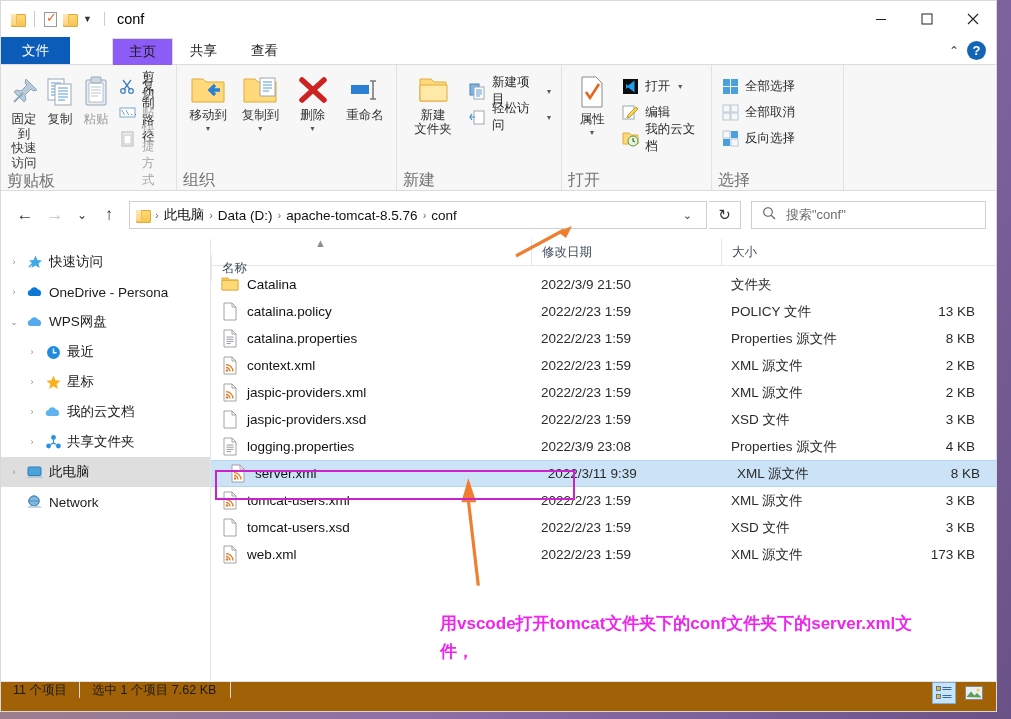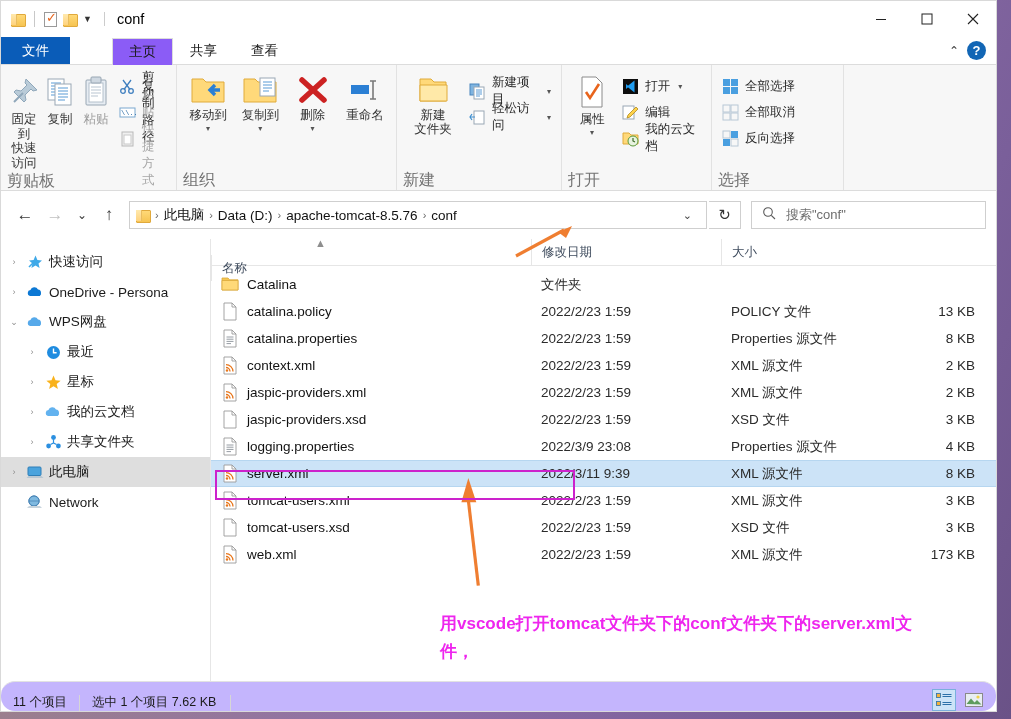--- a/index.html
+++ b/index.html
@@ -207,37 +207,36 @@
   .c-name { width: 320px; margin-top: 32px; }
   .c-date { width: 190px; }
   .c-type { width: 160px; }
   .c-size { width: 110px; }
 
   .rows { flex: 1 1 auto; overflow: hidden; padding-top: 5px; }
   .row {
     height: 27px; display: flex; align-items: flex-end;
     font-size: 13.5px; color: #121212;
   }
-  .row.sel { background: #cce3f7; border-top: 1px solid #b6d6f0; border-bottom: 1px solid #b6d6f0; }
+  .row.sel { background: #cce3f7; border-top: 1px solid #b6d6f0; border-bottom: 1px solid #b6d6f0; padding-left: 8px; }
   .cell { height: 100%; display: flex; align-items: center; }
   .cell.name { width: 320px; padding-left: 10px; gap: 8px; }
   .cell.date { width: 190px; padding-left: 10px; color: #2b2b2b; }
   .cell.type { width: 160px; padding-left: 10px; color: #2b2b2b; }
   .cell.size { width: 110px; padding-right: 16px; justify-content: flex-end; color: #2b2b2b; }
   .fico { width: 18px; height: 19px; flex: none; position: relative; }
 
   
   .statusbar {
     height: 30px; flex: 0 0 30px;
     border-top: 1px solid #e2e2e2;
-    display: flex; align-items: flex-end;
+    display: flex; align-items: flex-start;
     padding: 0 6px 0 12px;
     font-size: 12.5px; color: #1b1b1b;
-    background: #c4b5fd;
-    border-radius: 14px;
+    background: #a16207;
   }
   .st-sep { width: 1px; height: 16px; background: #d6d6d6; margin: 0 12px; }
   .st-right { margin-left: auto; display: flex; gap: 6px; padding-right: 4px; }
   .viewbtn {
     width: 24px; height: 22px; display: flex; align-items: center; justify-content: center;
   }
   .viewbtn.active { background: #cce3f7; border: 1px solid #7aafdc; }
 
   
   .anno { position: absolute; pointer-events: none; }
@@ -688,20 +687,21 @@
       </div>
       <div class="rows" id="rows">
           <div class="row">
             <div class="cell name">
               <span class="fico"><svg width="18" height="18" viewBox="0 0 18 18">
                   <path d="M1 3h6l1.6 1.8H17V15H1z" fill="#f6c652" stroke="#dba93c" stroke-width="0.8"></path>
                   <path d="M1 5.5h16V15H1z" fill="#ffd978" stroke="#dba93c" stroke-width="0.8"></path>
                 </svg></span>
               <span>Catalina</span>
             </div>
+            <div class="cell date">2022/3/9 21:50</div>
             <div class="cell type">文件夹</div>
             <div class="cell size"></div>
           </div>
           <div class="row">
             <div class="cell name">
               <span class="fico"><svg width="18" height="19" viewBox="0 0 18 19">
                   <path d="M3 1h8l4 4v13H3z" fill="#fff" stroke="#9a9a9a" stroke-width="0.9"></path>
                   <path d="M11 1v4h4" fill="none" stroke="#9a9a9a" stroke-width="0.9"></path>
                 </svg></span>
               <span>catalina.policy</span>

